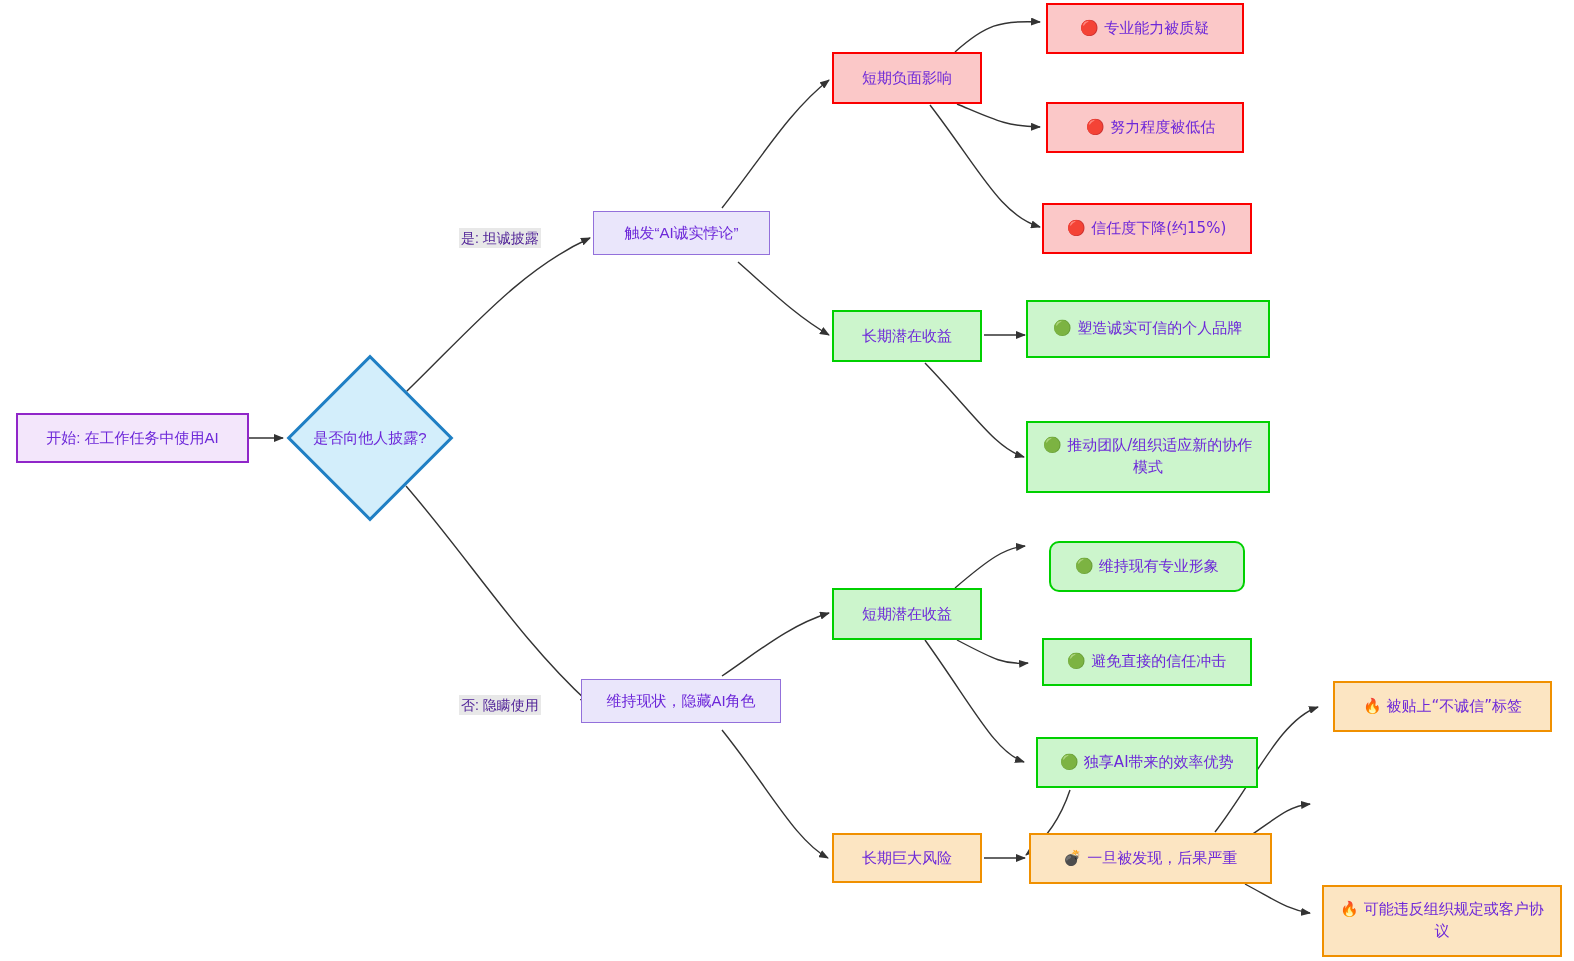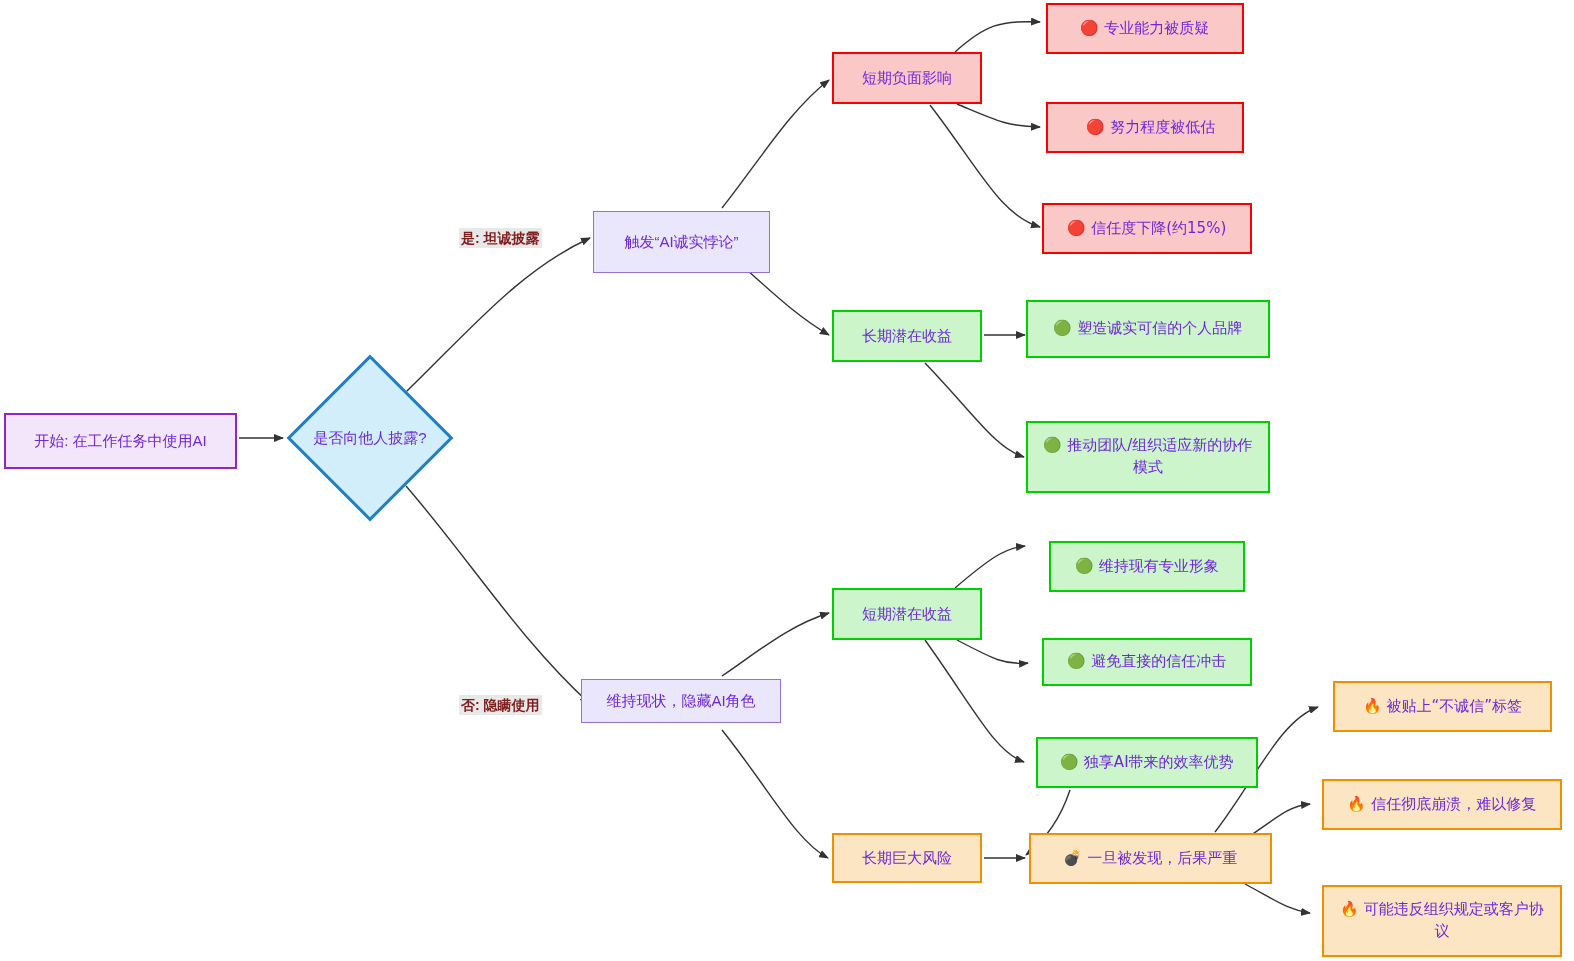--- a/index.html
+++ b/index.html
@@ -88,26 +88,25 @@
     border: 2px solid #00d000;
   }
   
   .n-risk {
     background: #fce5c2;
     border: 2px solid #f09000;
   }
   .edge-label {
     position: absolute;
     background: #e8e8e8;
-    color: #7f1d1d;
+    color: #4c1d95;
     font-size: 14px;
     line-height: 1;
     padding: 3px 2px;
     white-space: nowrap;
-    font-weight: bold;
   }
   .emoji {
     font-family: "DejaVu Sans", sans-serif;
   }
 </style>
 </head>
 <body>
 
 <div id="canvas">
 
@@ -154,33 +153,33 @@
       <path d="M984,858 L1025,858"></path>
 
       <path d="M1215,832 C1255,780 1280,720 1318,707"></path>
 
       <path d="M1250,836 C1280,815 1290,806 1310,804"></path>
 
       <path d="M1245,884 C1275,900 1288,910 1310,913"></path>
     </g>
   </svg>
 
-  <div class="node n-start" style="left:4px; top:413px; width:233px; height:56px;justify-content:center;">
+  <div class="node n-start" style="left:16px; top:413px; width:233px; height:50px;justify-content:center;">
     <span>开始: 在工作任务中使用AI</span>
   </div>
 
   <div class="node n-decision" style="left:285px; top:358px; width:170px; height:160px;">
     <span class="diamond-shape"></span>
     <span class="diamond-label">是否向他人披露?</span>
   </div>
 
   <div class="edge-label" style="left:459px; top:228px;">是: 坦诚披露</div>
   <div class="edge-label" style="left:459px; top:695px;">否: 隐瞒使用</div>
 
-  <div class="node n-process" style="left:593px; top:211px; width:177px; height:62px;">
+  <div class="node n-process" style="left:593px; top:211px; width:177px; height:44px;">
     <span>触发“AI诚实悖论”</span>
   </div>
 
   <div class="node n-process" style="left:581px; top:679px; width:200px; height:44px;">
     <span>维持现状，隐藏AI角色</span>
   </div>
 
   <div class="node n-neg" style="left:832px; top:52px; width:150px; height:52px;">
     <span>短期负面影响</span>
   </div>
@@ -210,41 +209,38 @@
   </div>
 
   <div class="node n-pos" style="left:1026px; top:300px; width:244px; height:58px;">
     <span class="emoji">🟢 塑造诚实可信的个人品牌</span>
   </div>
 
   <div class="node n-pos" style="left:1026px; top:421px; width:244px; height:72px;">
     <span class="emoji">🟢 推动团队/组织适应新的协作模式</span>
   </div>
 
-  <div class="node n-pos" style="left:1049px; top:541px; width:196px; height:51px;">
+  <div class="node n-pos" style="left:1049px; top:541px; width:196px; height:51px;border-radius:10px;">
     <span class="emoji">🟢 维持现有专业形象</span>
   </div>
 
   <div class="node n-pos" style="left:1042px; top:638px; width:210px; height:48px;">
     <span class="emoji">🟢 避免直接的信任冲击</span>
   </div>
 
   <div class="node n-pos" style="left:1036px; top:737px; width:222px; height:51px;">
     <span class="emoji">🟢 独享AI带来的效率优势</span>
   </div>
 
   <div class="node n-risk" style="left:1029px; top:833px; width:243px; height:51px;">
     <span class="emoji">💣 一旦被发现，后果严重</span>
   </div>
 
   <div class="node n-risk" style="left:1333px; top:681px; width:219px; height:51px;">
     <span class="emoji">🔥 被贴上“不诚信”标签</span>
   </div>
 
-  <div class="node n-risk" style="left:1322px; top:779px; width:240px; height:51px;">
-    <span class="emoji">🔥 信任彻底崩溃，难以修复</span>
-  </div>
 
   <div class="node n-risk" style="left:1322px; top:885px; width:240px; height:72px;">
     <span class="emoji">🔥 可能违反组织规定或客户协议</span>
   </div>
 
 </div>
 
 </body></html>

